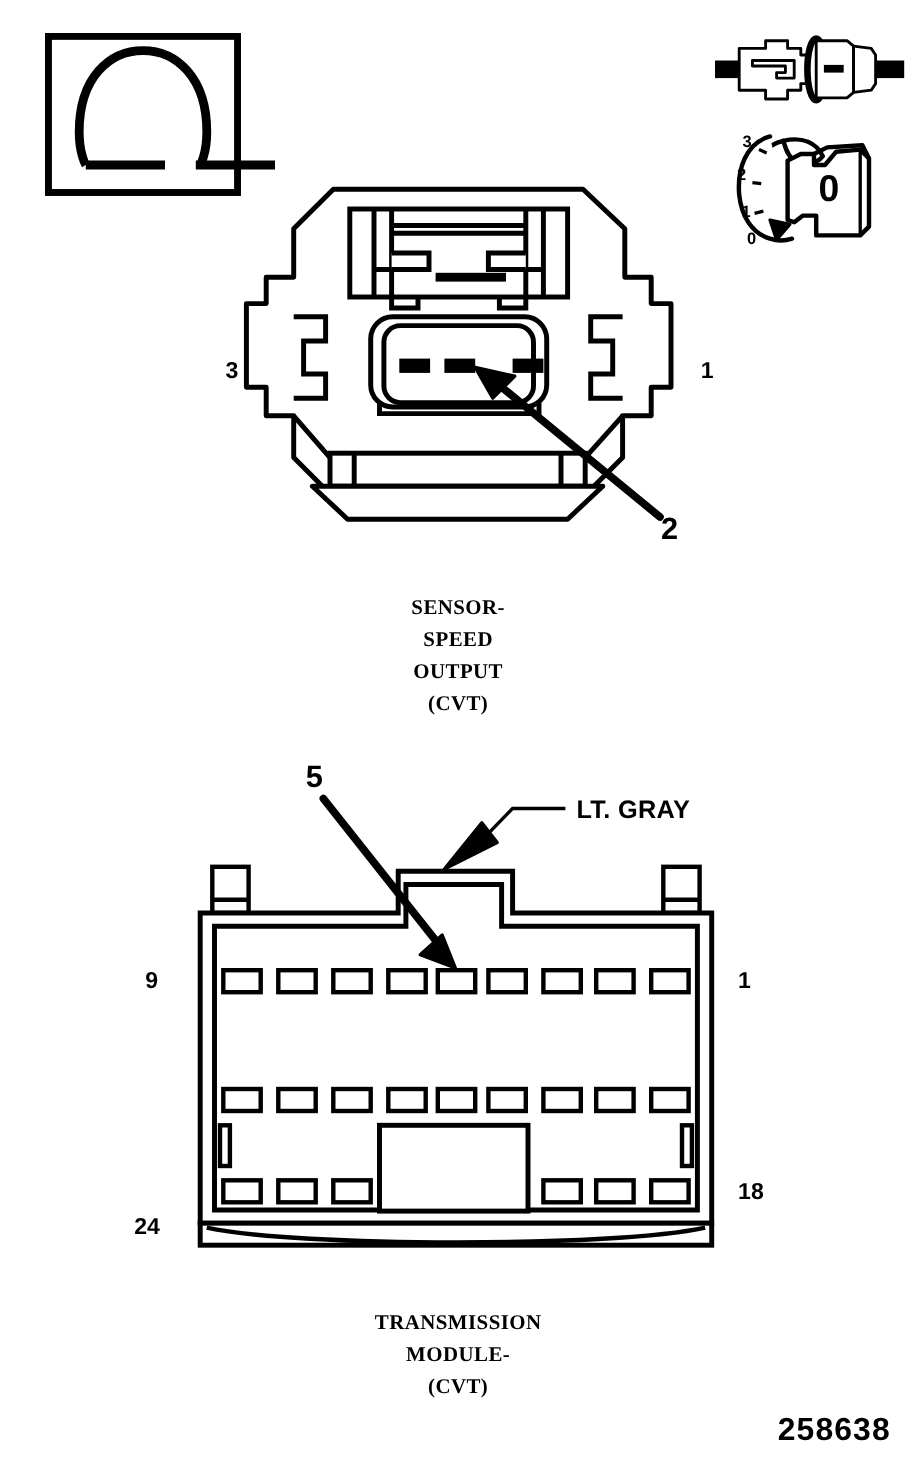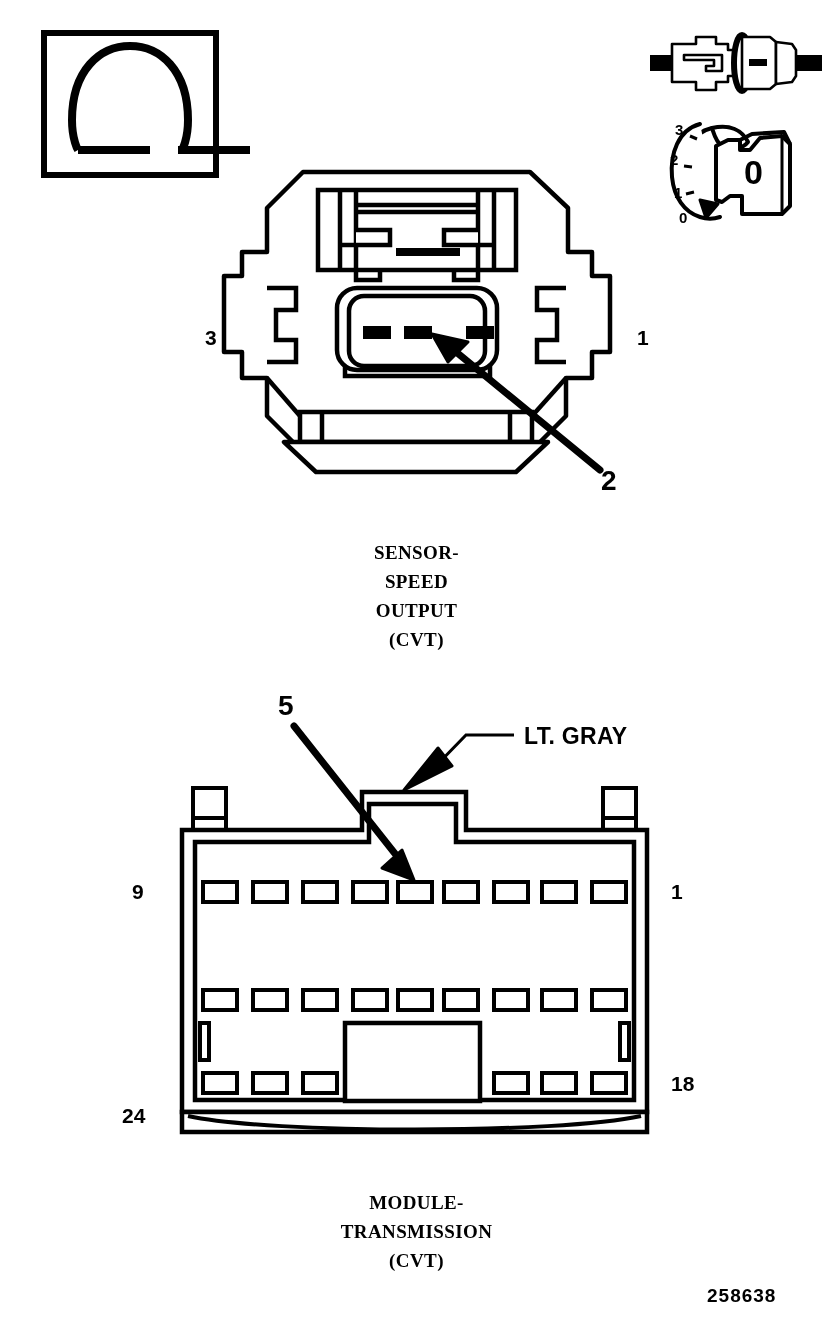--- a/index.html
+++ b/index.html
@@ -58,21 +58,21 @@
     letter-spacing: 0.4px;
     color: #000000;
   }
   .caption div { line-height: 29px; }
   .wire-color {
     font-size: 23px;
     font-weight: bold;
     letter-spacing: 0.3px;
   }
   .fig-no {
-    font-size: 19px;
+    font-size: 29px;
     font-weight: bold;
     letter-spacing: 1px;
   }
 </style>
 </head>
 <body>
 
 <div id="page">
 
   <svg width="833" height="1333" viewBox="0 0 833 1333">
@@ -314,20 +314,20 @@
 
   <div class="lbl call-num" style="left:278px; top:692px;">5</div>
   <div class="lbl wire-color" style="left:524px; top:725px;">LT. GRAY</div>
 
   <div class="lbl pin-num" style="left:132px; top:881px;">9</div>
   <div class="lbl pin-num" style="left:671px; top:881px;">1</div>
   <div class="lbl pin-num" style="left:122px; top:1073px;margin-top:32px;">24</div>
   <div class="lbl pin-num" style="left:671px; top:1073px;">18</div>
 
   <div class="caption" style="top:1188px;">
+    <div>TRANSMISSION</div>
     <div>MODULE-</div>
-    <div>TRANSMISSION</div>
     <div>(CVT)</div>
   </div>
 
   <div class="lbl fig-no" style="left:707px; top:1286px;">258638</div>
 
 </div>
 
 </body></html>

